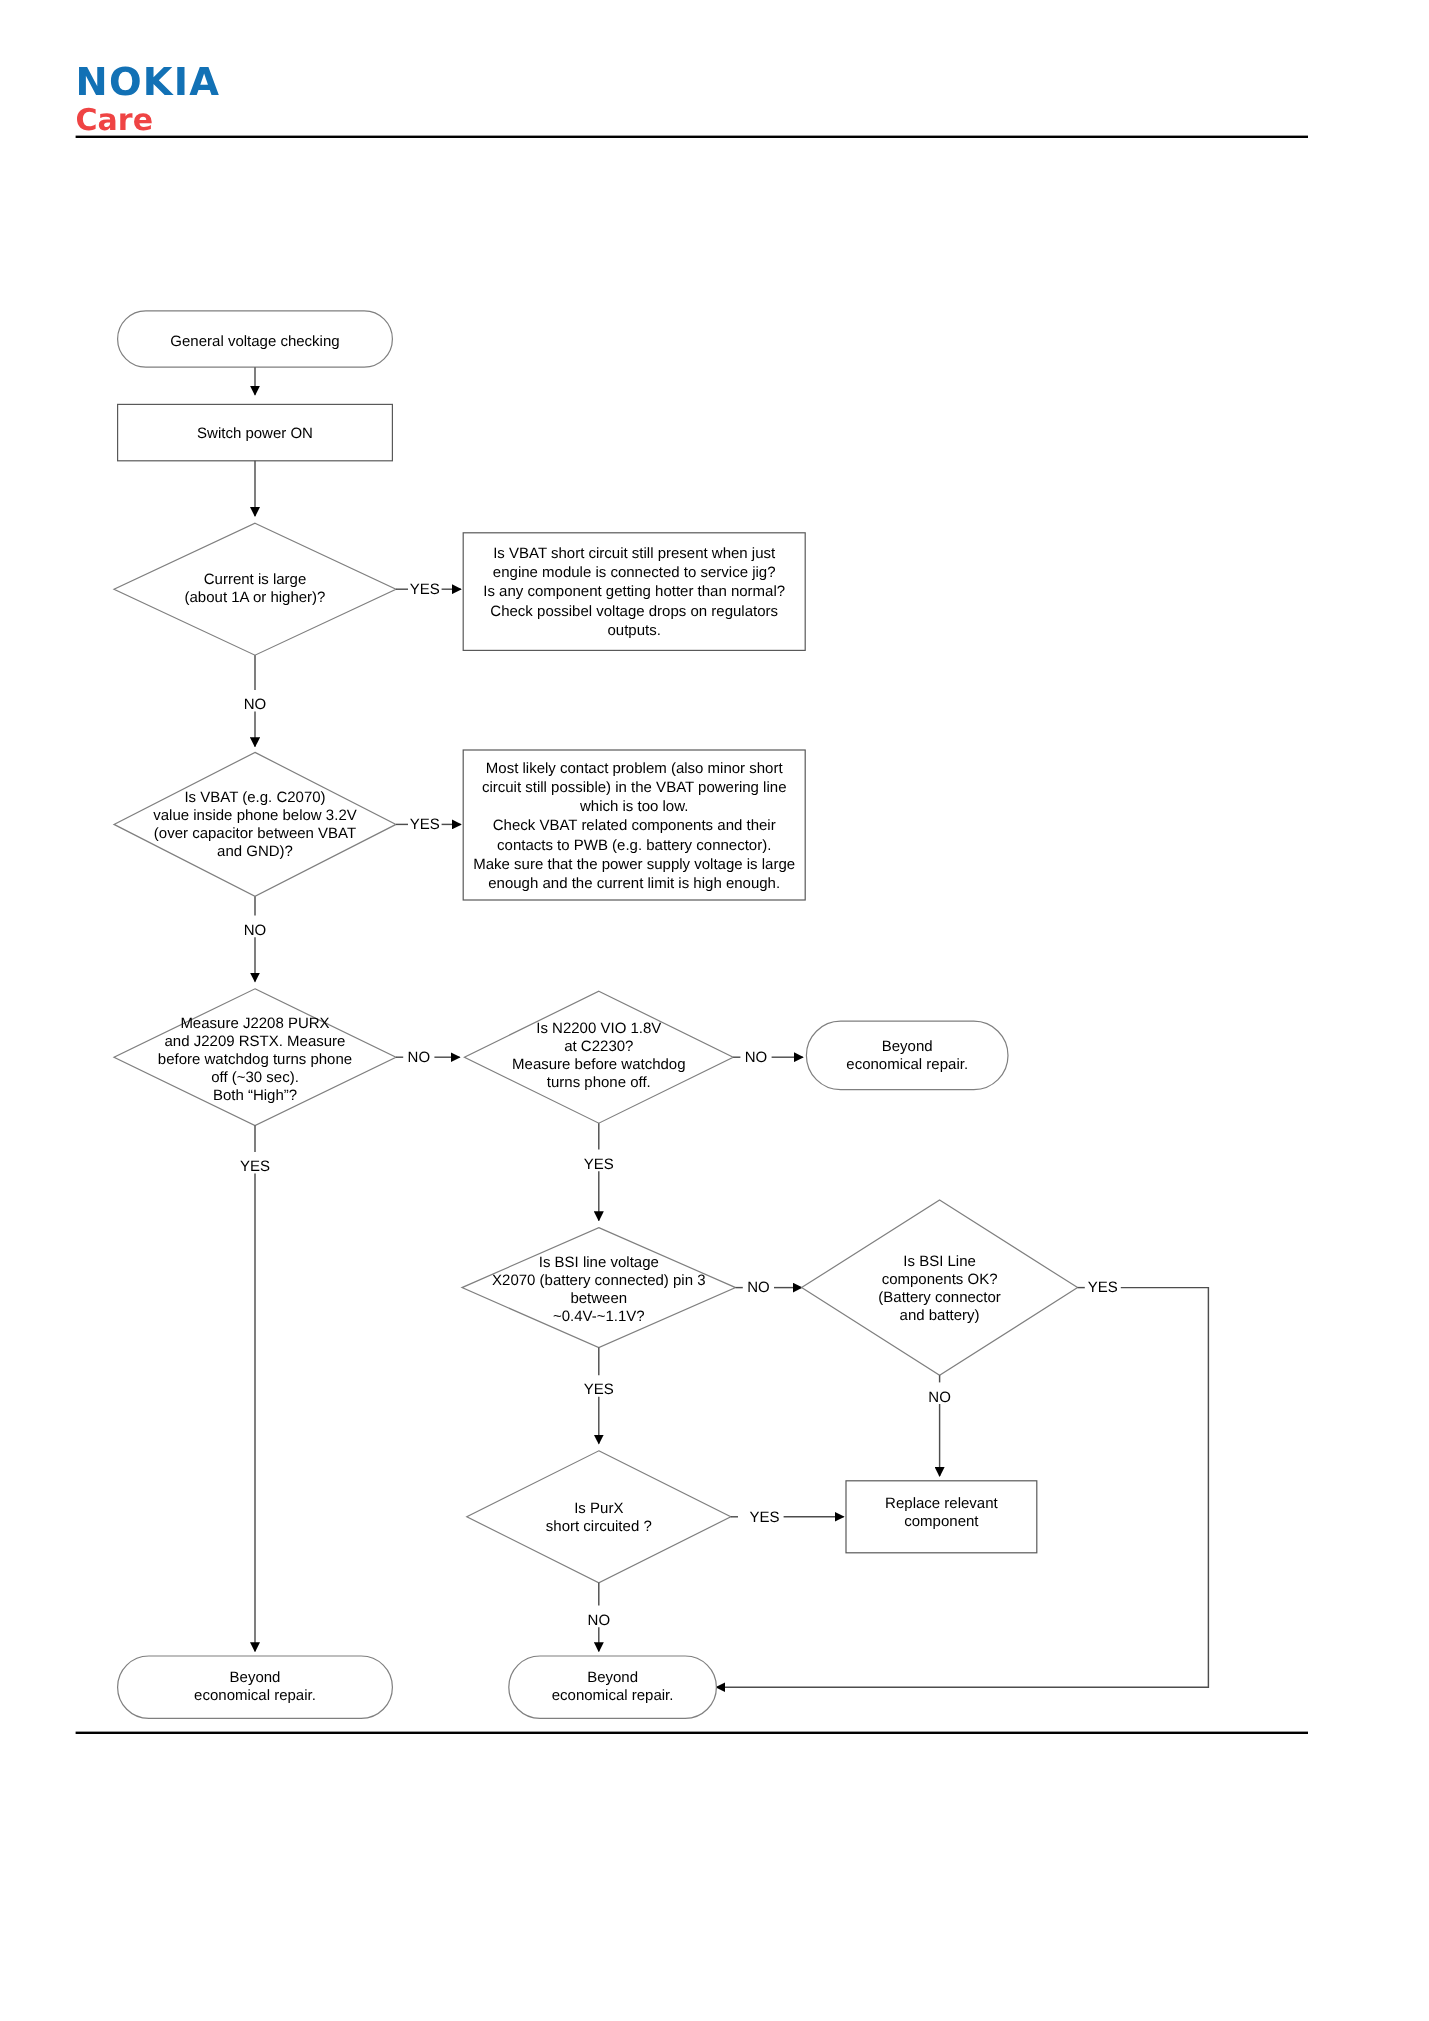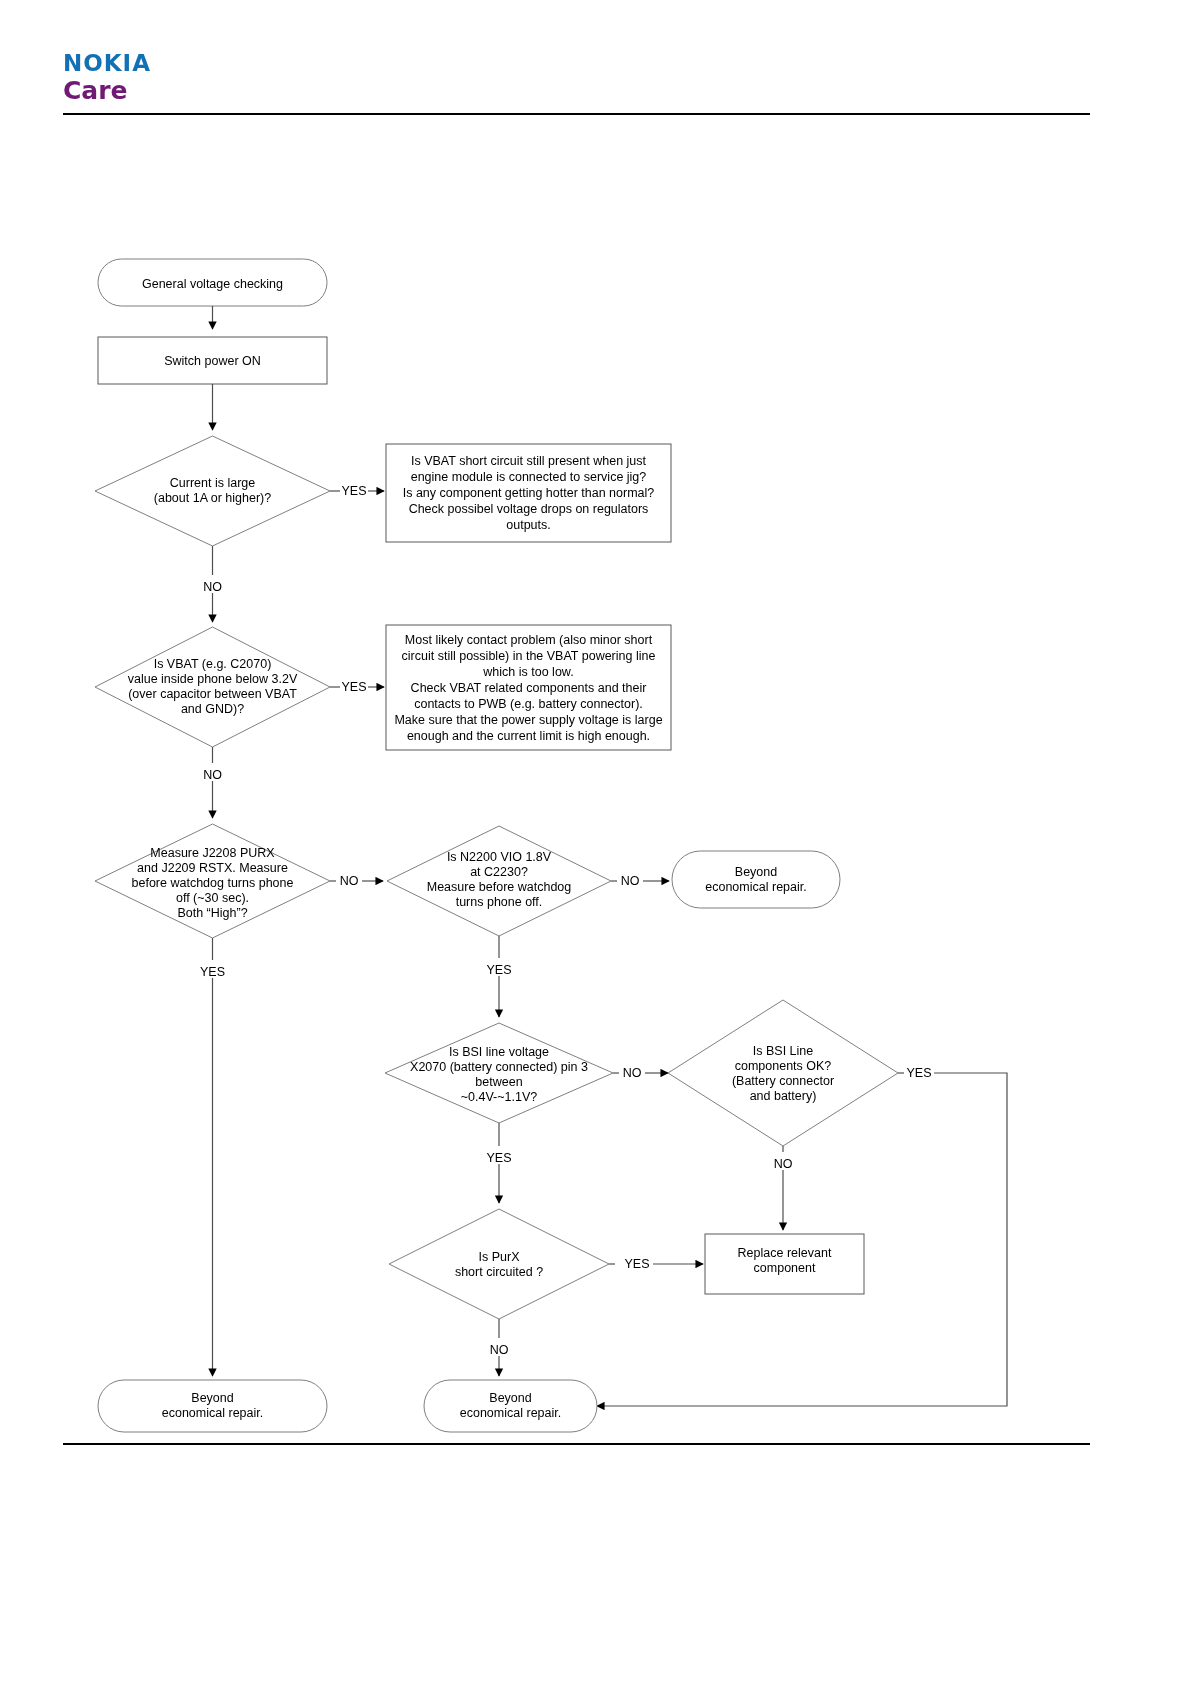--- a/index.html
+++ b/index.html
@@ -22,30 +22,30 @@
   
   .brand {
     position: absolute;
     left: 63px;
     top: 52px;
     user-select: none;
   }
   .brand-nokia {
     font-family: "DejaVu Sans", sans-serif;
     font-weight: bold;
-    font-size: 23px;
+    font-size: 32px;
     letter-spacing: 1px;
     color: #1271b5;
     line-height: 1;
   }
   .brand-care {
     font-family: "DejaVu Sans", sans-serif;
     font-weight: bold;
     font-size: 25px;
-    color: #701a75;
+    color: #ef4444;
     line-height: 1;
     margin-top: 3px;
   }
   .rule-top {
     position: absolute;
     left: 63px;
     top: 113px;
     width: 1027px;
     height: 2px;
     background: #000000;

